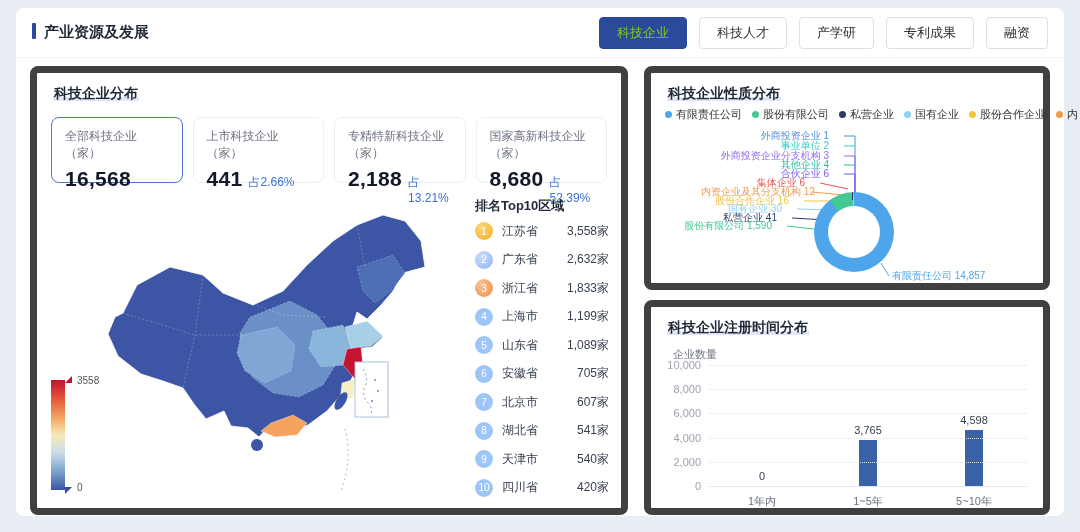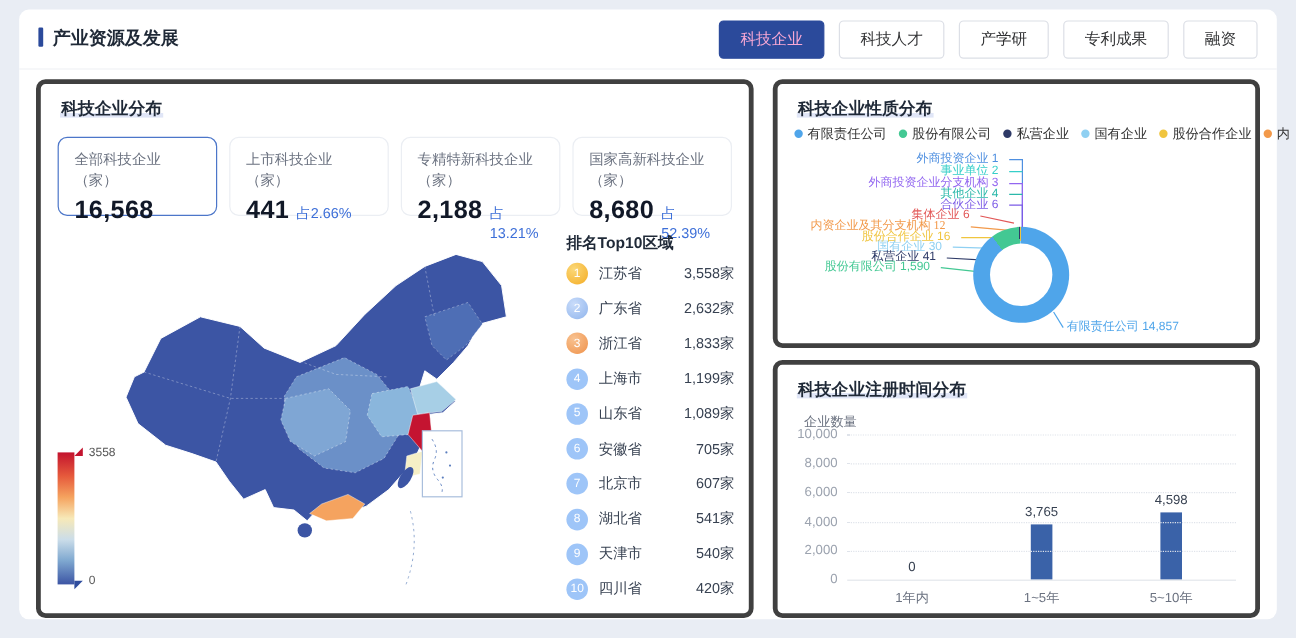--- a/index.html
+++ b/index.html
@@ -7,23 +7,23 @@
        font-family:"Liberation Sans","DejaVu Sans",sans-serif;color:#1F2937;}
   .page{position:absolute;left:16px;top:8px;right:16px;bottom:16px;background:#fff;border-radius:8px;}
   
   .header{position:absolute;left:0;top:0;right:0;height:50px;display:flex;align-items:center;
           justify-content:space-between;padding:0 16px;box-sizing:border-box;border-bottom:1px solid #F0F2F6;}
   .title-wrap{display:flex;gap:8px;font-size:15px;font-weight:bold;color:#1F2937;}
   .tbar{width:4px;height:16px;background:#2B4A9B;border-radius:1px;display:inline-block;}
   .tabs{display:flex;gap:12px;}
   .tab{font-size:13px;padding:6px 17px;border-radius:4px;border:1px solid #DCDFE6;background:#fff;
        color:#303133;cursor:pointer;font-family:inherit;}
-  .tab.active{background:#2B4A9B;border-color:#2B4A9B;color:#f9a8d4;}
-  
-  .card{position:absolute;background:#fff;border:4px solid #404040;border-radius:8px;box-sizing:border-box;}
+  .tab.active{background:#2B4A9B;border-color:#2B4A9B;color:#84cc16;}
+  
+  .card{position:absolute;background:#fff;border:7px solid #404040;border-radius:8px;box-sizing:border-box;}
   .card-dist{left:14px;top:58px;width:598px;height:449px;}
   .card-nature{left:628px;top:58px;width:406px;height:224px;}
   .card-reg{left:628px;top:292px;width:406px;height:215px;text-align:right;}
   .panel-title{position:absolute;left:16px;top:12px;font-size:14px;font-weight:bold;color:#1F2937;}
   .panel-title span{background:linear-gradient(to top,rgba(199,209,240,.55) 26%,transparent 26%);padding:0 1px;}
   
   .stats{position:absolute;left:14px;right:14px;top:44px;display:flex;gap:10px;}
   .stat{flex:1;border:1px solid #EBEEF3;border-radius:8px;height:66px;padding:10px 13px;box-sizing:border-box;cursor:pointer;}
   .stat.active{border-color:#4C76C9;}
   .s-label{font-size:12px;color:#6B7280;}
@@ -283,21 +283,21 @@
     <div class="donut">
       <div class="hole"></div>
     </div>
     <div id="natLabels">
         <span class="nl" style="color: rgb(78, 143, 224); right: 214px; top: 58px;">外商投资企业 1</span>
         <span class="nl" style="color: rgb(54, 207, 201); right: 214px; top: 68px;">事业单位 2</span>
         <span class="nl" style="color: rgb(146, 102, 240); right: 214px; top: 78px;">外商投资企业分支机构 3</span>
         <span class="nl" style="color: rgb(43, 184, 170); right: 214px; top: 87px;">其他企业 4</span>
         <span class="nl" style="color: rgb(123, 91, 230); right: 214px; top: 96px;">合伙企业 6</span>
         <span class="nl" style="color: rgb(226, 87, 87); right: 238px; top: 105px;">集体企业 6</span>
-        <span class="nl" style="color: rgb(242, 153, 74); right: 258px; top: 114px; font-family: Liberation Serif, serif;">内资企业及其分支机构 12</span>
+        <span class="nl" style="color: rgb(242, 153, 74); right: 228px; top: 114px;">内资企业及其分支机构 12</span>
         <span class="nl" style="color: rgb(240, 197, 63); right: 254px; top: 123px;">股份合作企业 16</span>
         <span class="nl" style="color: rgb(143, 208, 242); right: 261px; top: 131px;">国有企业 30</span>
         <span class="nl" style="color: rgb(46, 58, 103); right: 266px; top: 140px;">私营企业 41</span>
         <span class="nl" style="color: rgb(67, 200, 147); right: 271px; top: 148px;">股份有限公司 1,590</span>
         <span class="nl" style="color: rgb(79, 165, 234); left: 241px; top: 198px;">有限责任公司 14,857</span>
       </div>
   </div>
 
   <div class="card card-reg">
     <div class="panel-title">

